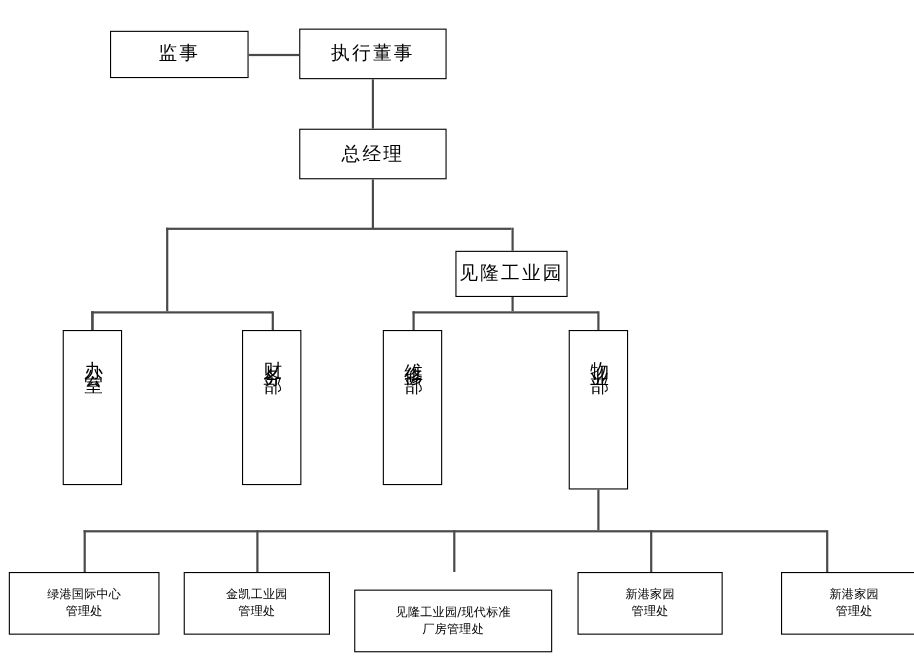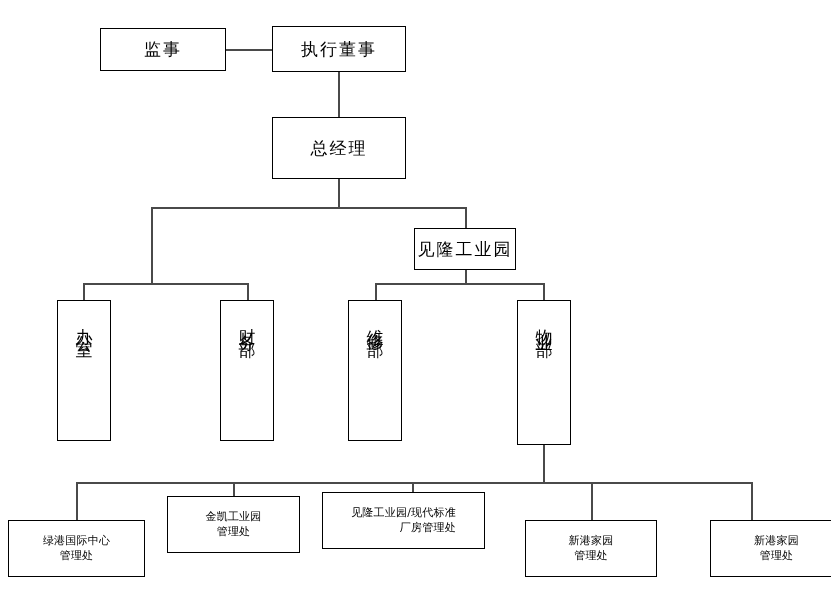--- a/index.html
+++ b/index.html
@@ -95,21 +95,21 @@
     </div>
 
   <div class="node horiz" style="left: 100px; top: 28px; width: 126px; height: 43px;">
     <span class="label">监事</span>
   </div>
 
   <div class="node horiz" style="left: 272px; top: 26px; width: 134px; height: 46px; justify-content: center;">
     <span class="label">执行董事</span>
   </div>
 
-  <div class="node horiz" style="left: 272px; top: 117px; width: 134px; height: 62px;">
+  <div class="node horiz" style="left: 272px; top: 117px; width: 134px; height: 46px;">
     <span class="label">总经理</span>
   </div>
 
   <div class="node horiz" style="left: 414px; top: 228px; width: 102px; height: 42px;">
     <span class="label">见隆工业园</span>
   </div>
 
   <div class="node vert" style="left: 57px; top: 300px; width: 54px; height: 141px;">
     <span class="label">办公室</span>
   </div>
@@ -124,25 +124,25 @@
 
   <div class="node vert" style="left: 517px; top: 300px; width: 54px; height: 145px;">
     <span class="label">物业部</span>
   </div>
 
   <div id="leaf-layer">
       <div class="node leaf" style="left: 8px; top: 520px; width: 137px; height: 57px;">
         <span class="label">绿港国际中心
 管理处</span>
       </div>
-      <div class="node leaf" style="left: 167px; top: 496px; width: 133px; height: 57px;">
+      <div class="node leaf" style="left: 167px; top: 520px; width: 133px; height: 57px;">
         <span class="label">金凯工业园
 管理处</span>
       </div>
-      <div class="node leaf" style="left: 322px; top: 492px; width: 163px; height: 57px; text-align: right;">
+      <div class="node leaf" style="left: 322px; top: 536px; width: 180px; height: 57px;">
         <span class="label">见隆工业园/现代标准
 厂房管理处</span>
       </div>
       <div class="node leaf" style="left: 525px; top: 520px; width: 132px; height: 57px;">
         <span class="label">新港家园
 管理处</span>
       </div>
       <div class="node leaf" style="left: 710px; top: 520px; width: 133px; height: 57px;">
         <span class="label">新港家园
 管理处</span>

